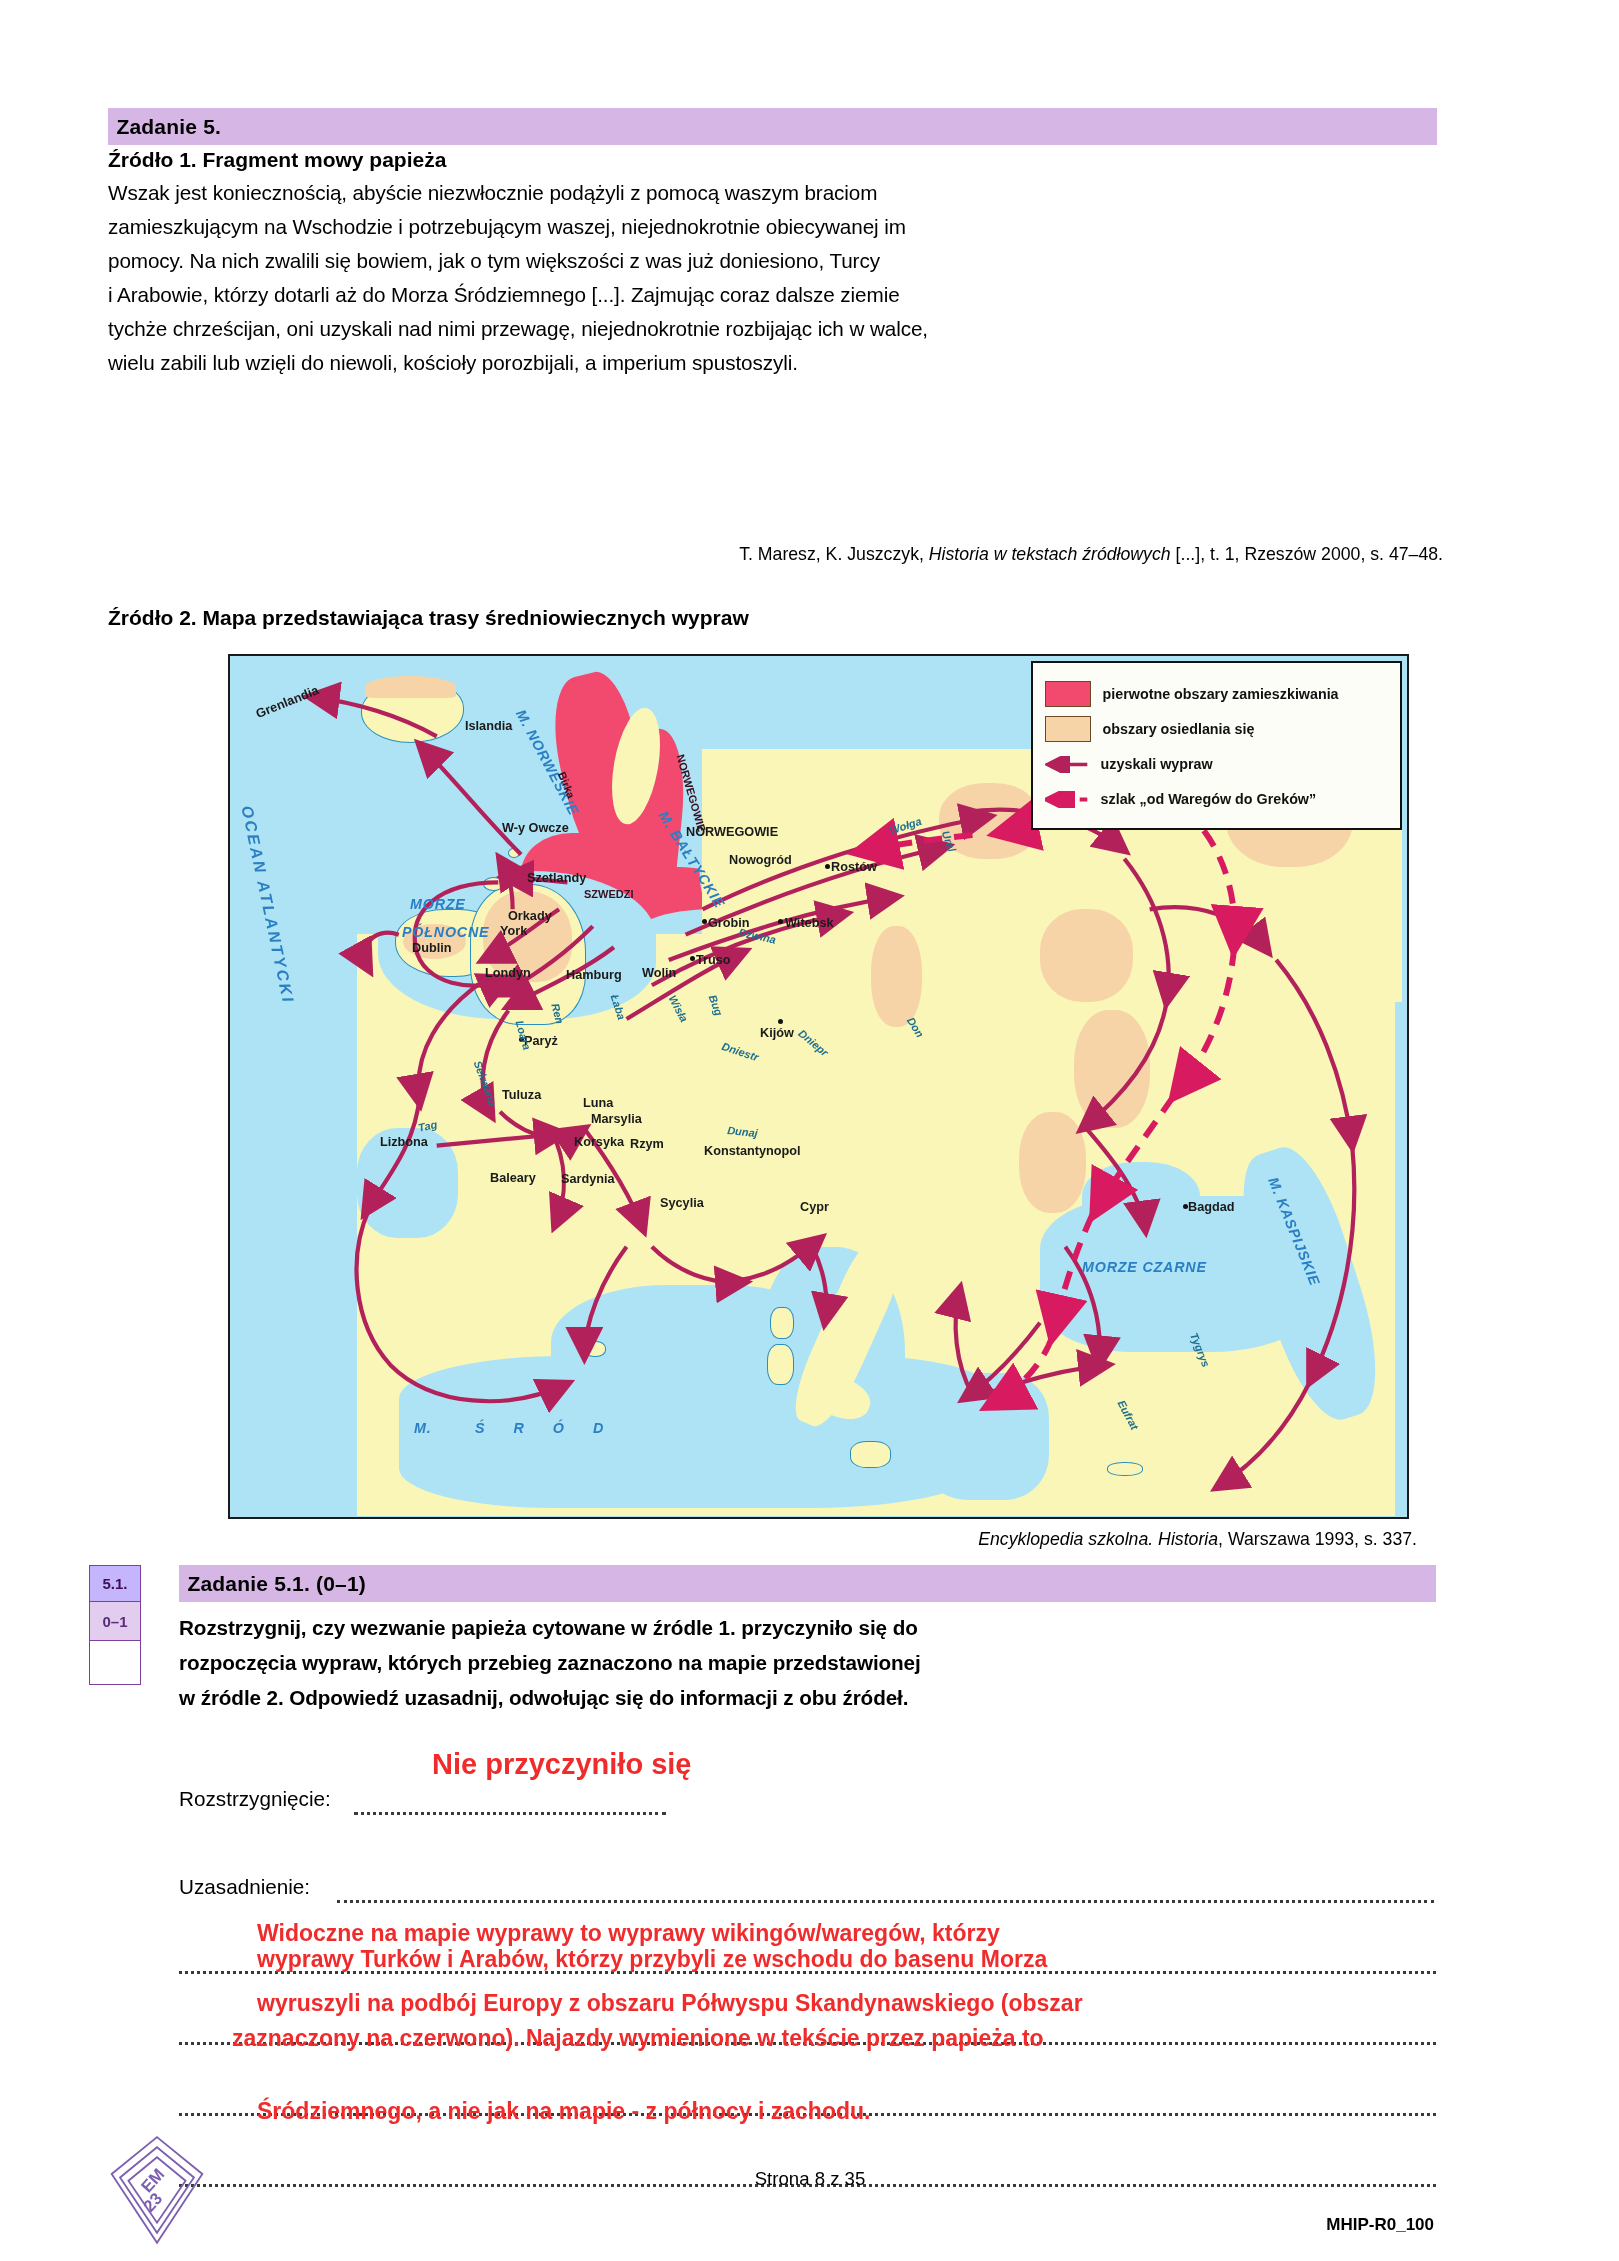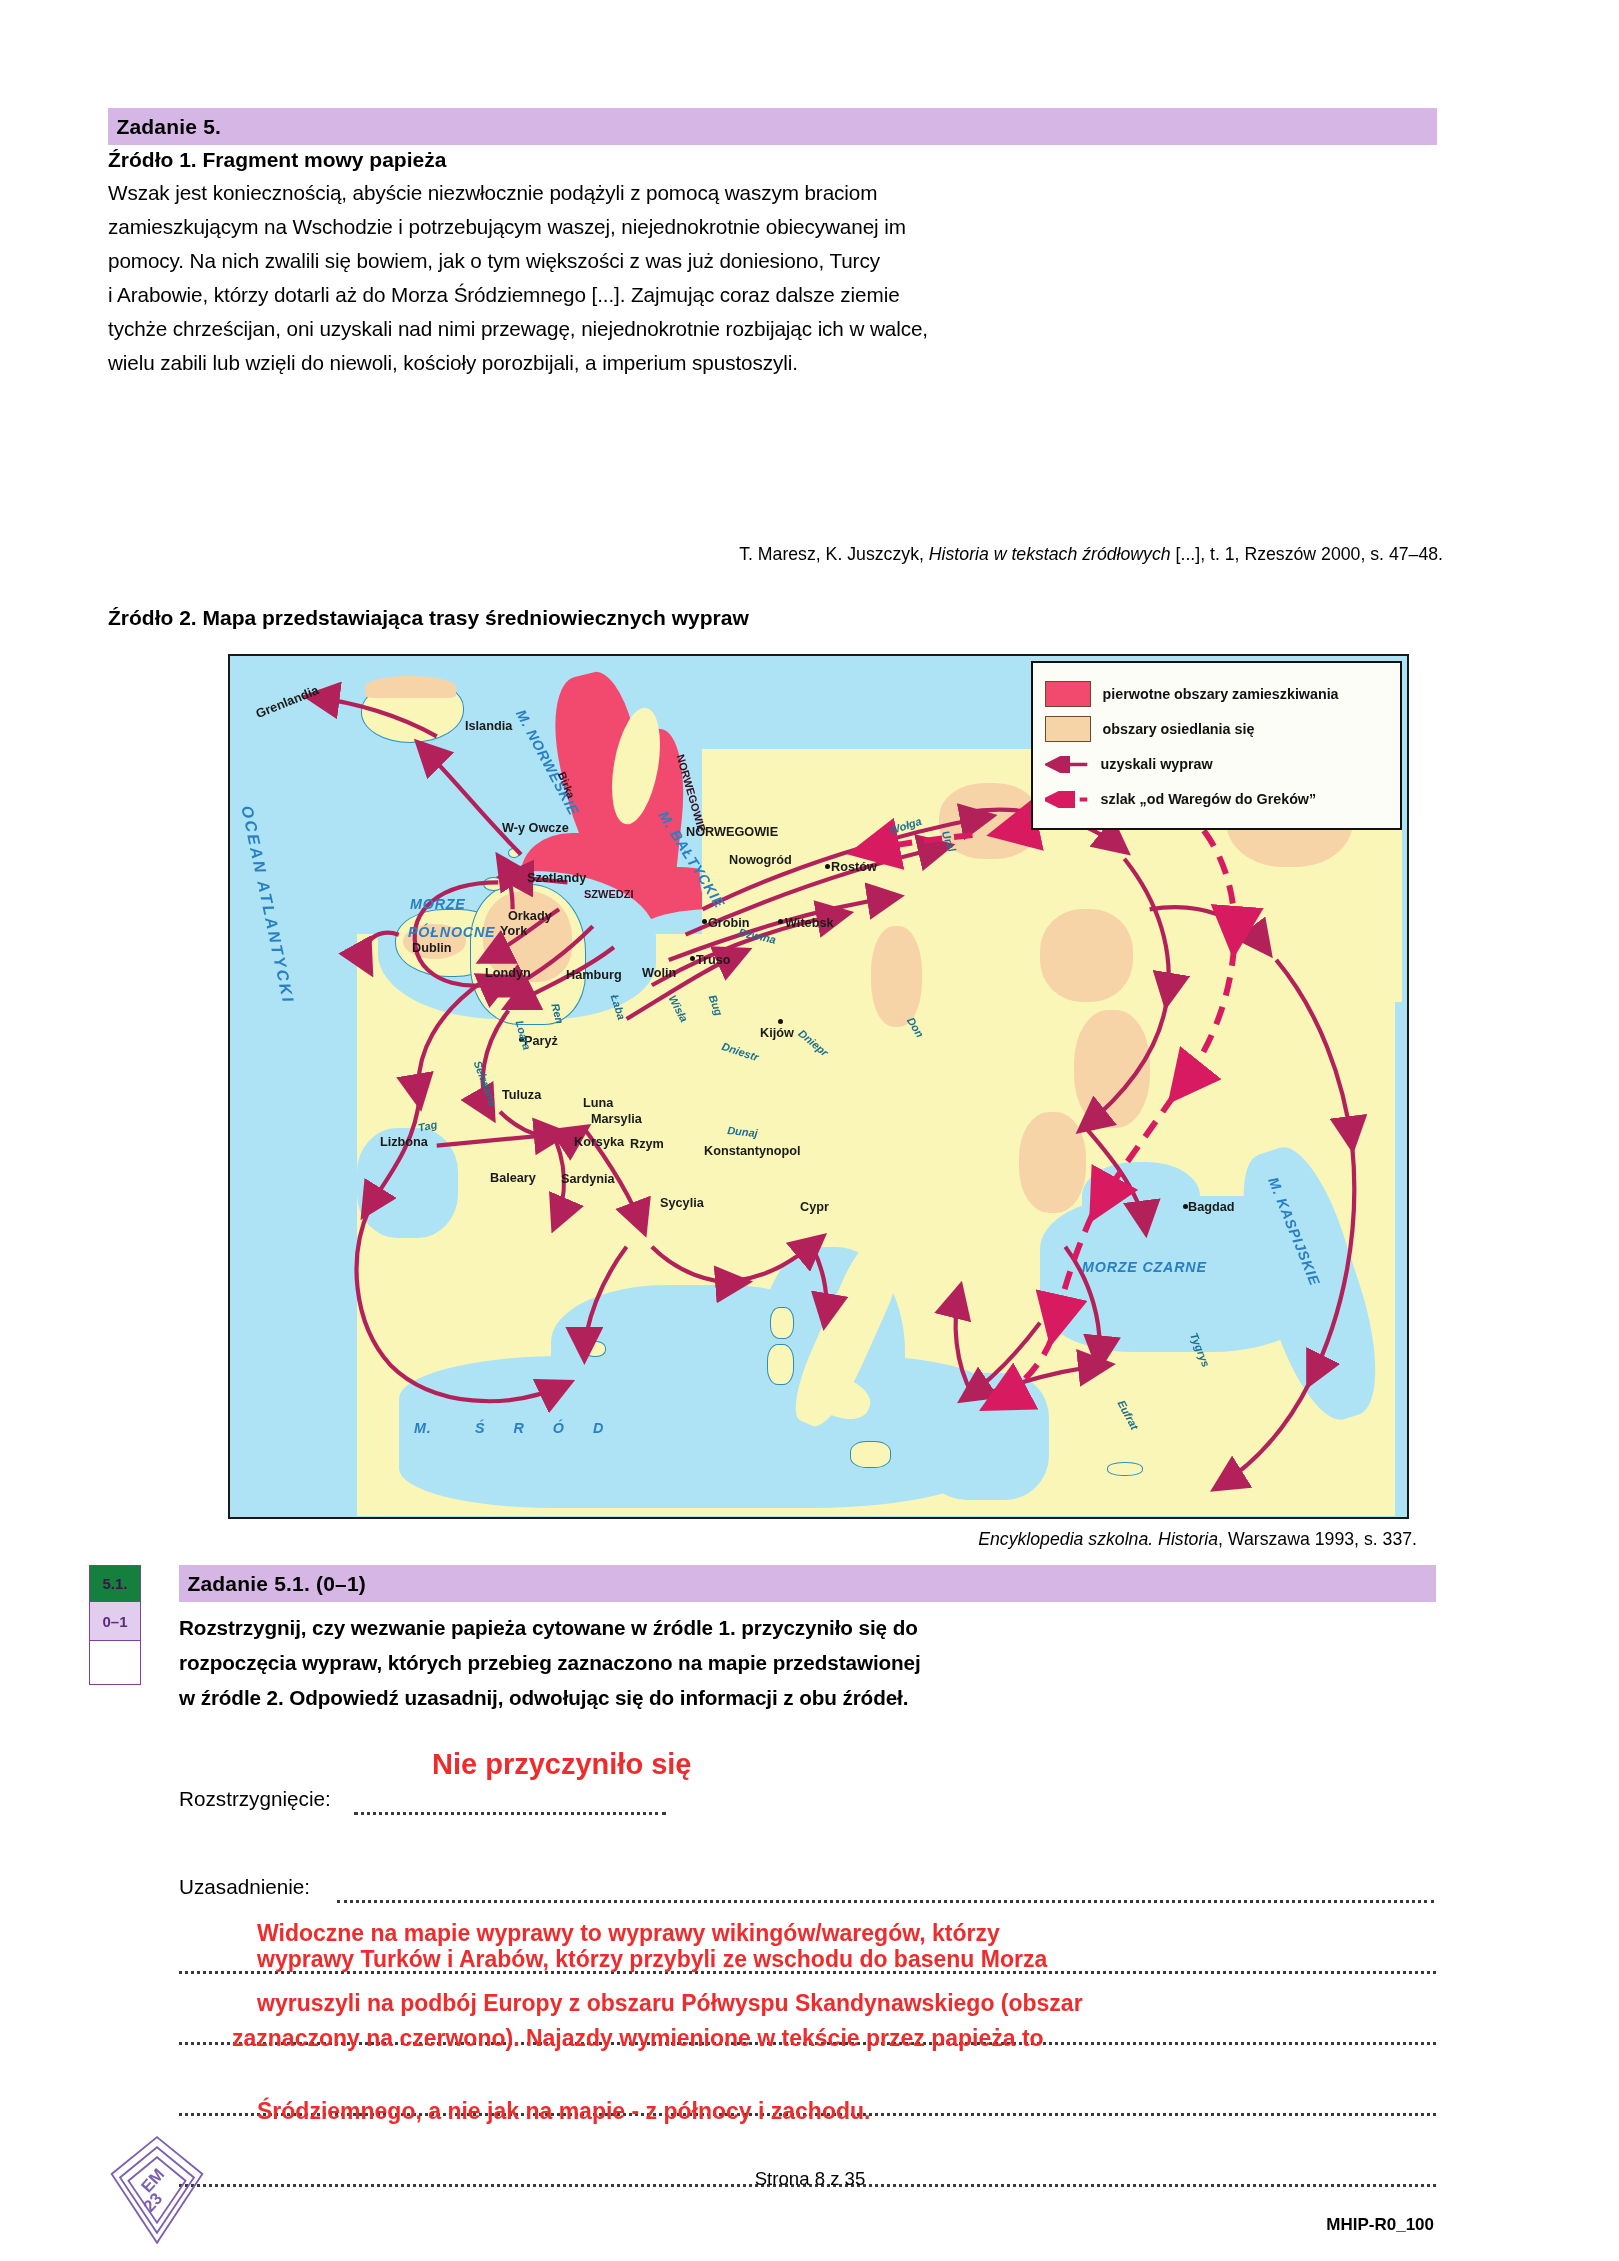--- a/index.html
+++ b/index.html
@@ -10,21 +10,21 @@
   .hdr-band{position:absolute;background:#d6b6e4;height:37px;display:flex;align-items:center;padding-left:8.4px;box-sizing:border-box;}
   .hdr-band span{font-size:21px;font-weight:bold;letter-spacing:0.2px;}
   .bold-h{position:absolute;font-size:21px;font-weight:bold;}
   .para{position:absolute;font-size:20.7px;line-height:34px;letter-spacing:-0.1px;}
   .cite{position:absolute;font-size:17.7px;text-align:right;}
   .cite i{font-style:italic;}
 
   
   .score-col{position:absolute;left:89px;top:1565px;width:52px;}
   .sc-cell{width:52px;box-sizing:border-box;border:1.3px solid #7d3fa0;display:flex;align-items:center;justify-content:center;font-size:15px;font-weight:bold;}
-  .sc-dark{height:37px;background:#15803d;color:#3a1152;}
+  .sc-dark{height:37px;background:#c4b5fd;color:#3a1152;}
   .sc-mid{height:39px;background:#e3cdee;color:#5a2c7a;border-top:none;}
   .sc-white{height:44px;background:#fff;border-top:none;}
 
   
   .ansline{position:absolute;font-size:20.7px;}
   .dots{position:absolute;border-bottom:3px dotted #3a3a3a;height:0;}
   .redtxt{position:absolute;color:#ef2b2b;font-weight:bold;}
 
   
   .mapbox{position:absolute;left:228px;top:654px;width:1177px;height:861px;
@@ -192,21 +192,21 @@
         <path d="M1190,345 C1185,410 1160,470 1120,520"></path>
         <path d="M1118,522 C1085,570 1050,615 1025,660"></path>
         <path d="M1022,662 C1000,710 985,760 975,805"></path>
         <path d="M974,808 C960,845 930,872 900,888"></path>
       </g>
     </svg>
 
     <div class="sealab big" style="left:25px;top:148px;transform:rotate(78deg);transform-origin:left top;">OCEAN ATLANTYCKI</div>
     <div class="sealab" style="left:297px;top:51px;transform:rotate(62deg);transform-origin:left top;">M. NORWESKIE</div>
     <div class="sealab" style="left:180px;top:240px;">MORZE</div>
-    <div class="sealab" style="left:178px;top:268px;">PÓŁNOCNE</div>
+    <div class="sealab" style="left:172px;top:268px;">PÓŁNOCNE</div>
     <div class="sealab" style="left:439px;top:152px;transform:rotate(58deg);transform-origin:left top;">M. BAŁTYCKIE</div>
     <div class="sealab" style="left:852px;top:603px;">MORZE CZARNE</div>
     <div class="sealab" style="left:1050px;top:519px;transform:rotate(68deg);transform-origin:left top;">M. KASPIJSKIE</div>
     <div class="sealab" style="left:184px;top:764px;">M.</div>
     <div class="sealab" style="left:245px;top:764px;letter-spacing:29px;">ŚRÓD</div>
 
     <div class="mlabel sm" style="left:337px;top:114px;color:#3a1020;transform:rotate(68deg);transform-origin:left top;">Birka</div>
     <div class="mlabel sm" style="left:456px;top:97px;color:#3a1020;transform:rotate(74deg);transform-origin:left top;">NORWEGOWIE</div>
     <div class="mlabel sm" style="left:354px;top:232px;color:#3a1020;">SZWEDZI</div>
 

